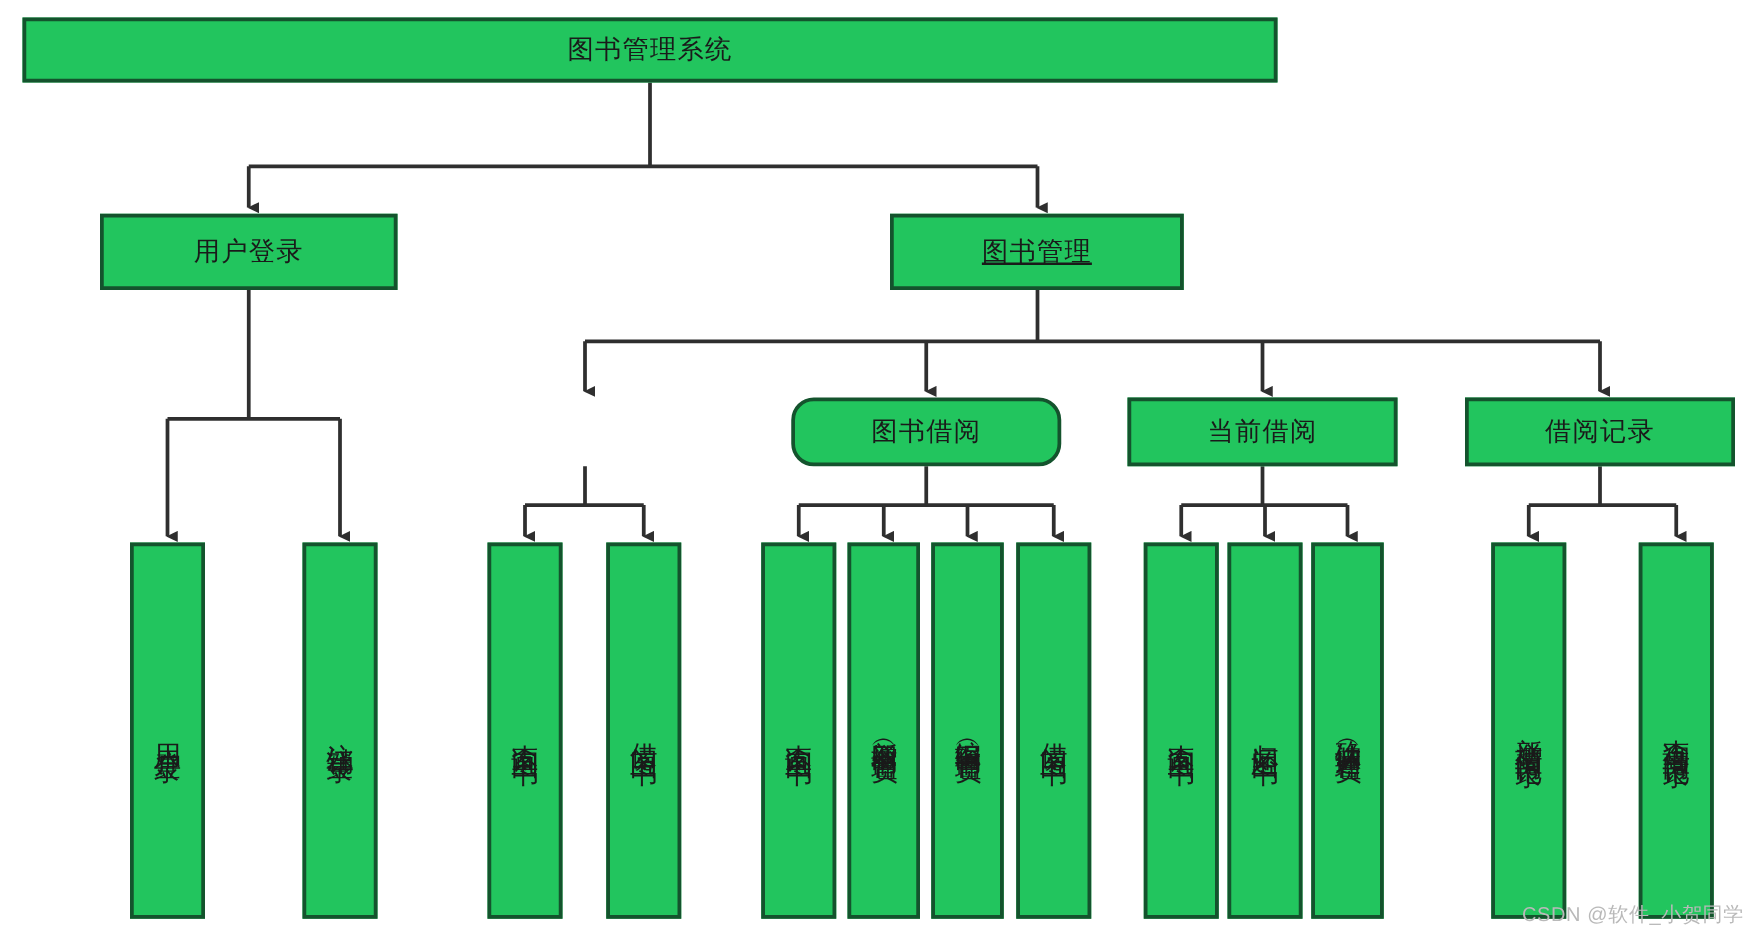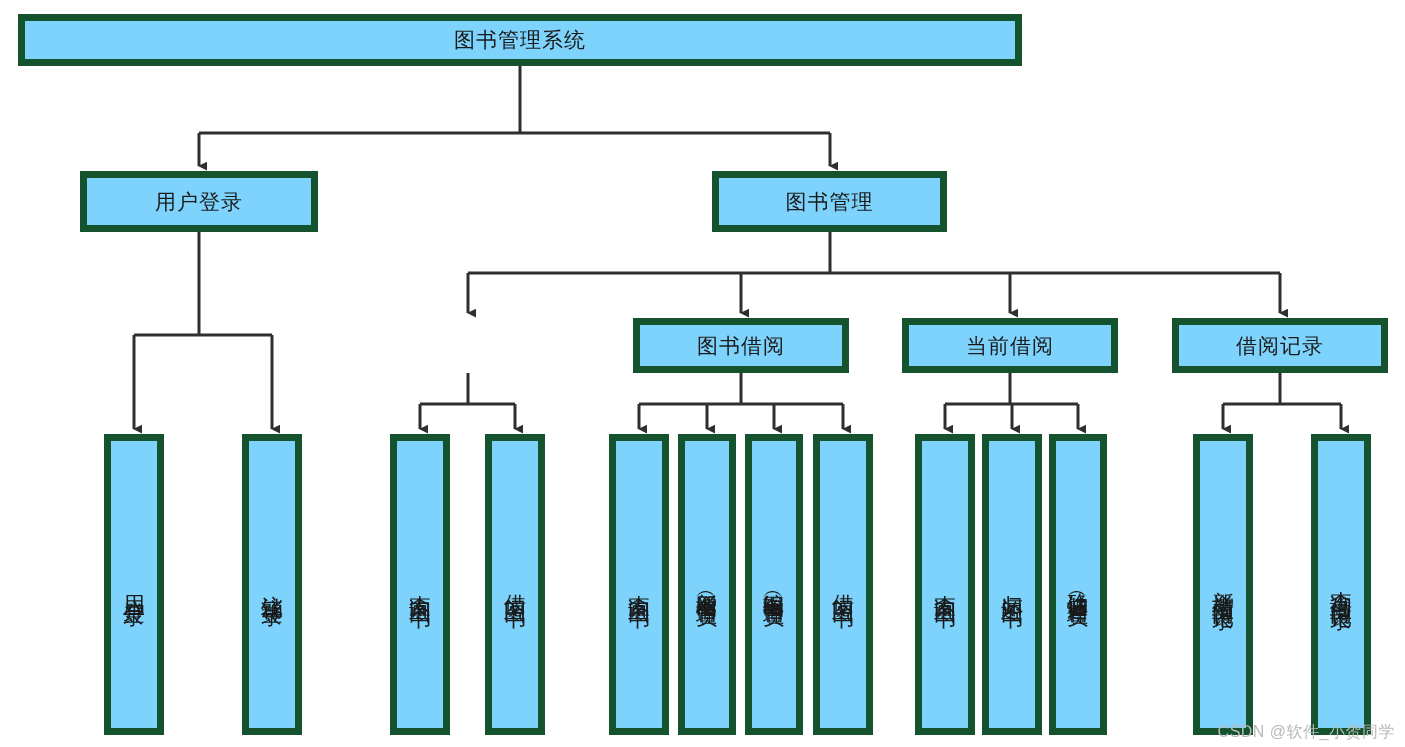--- a/index.html
+++ b/index.html
@@ -21,22 +21,22 @@
   #svg-layer {
     position: absolute;
     left: 0;
     top: 0;
     width: 1405px;
     height: 747px;
   }
   .node-box {
     position: absolute;
     box-sizing: border-box;
-    border: 7px solid #14532d;
-    background: #7dd3fc;
+    border: 3px solid #14532d;
+    background: #22c55e;
     display: flex;
     align-items: center;
     justify-content: center;
     color: #1a1a1a;
     text-align: center;
   }
   .node-box.horiz {
     font-size: 21px;
     letter-spacing: 1px;
     line-height: 1.2;
@@ -128,25 +128,25 @@
     </g>
   </svg>
 
   <div class="node-box horiz" style="left:18px; top:14px; width:1004px; height:52px;">
     <span class="node-label">图书管理系统</span>
   </div>
 
   <div class="node-box horiz" style="left:80px; top:171px; width:238px; height:61px;">
     <span class="node-label">用户登录</span>
   </div>
-  <div class="node-box horiz" style="left:712px; top:171px; width:235px; height:61px;">
+  <div class="node-box horiz" style="left:712px; top:171px; width:235px; height:61px;text-decoration:underline;">
     <span class="node-label">图书管理</span>
   </div>
 
-  <div class="node-box horiz" style="left:633px; top:318px; width:216px; height:55px;">
+  <div class="node-box horiz" style="left:633px; top:318px; width:216px; height:55px;border-radius:18px;">
     <span class="node-label">图书借阅</span>
   </div>
   <div class="node-box horiz" style="left:902px; top:318px; width:216px; height:55px;">
     <span class="node-label">当前借阅</span>
   </div>
   <div class="node-box horiz" style="left:1172px; top:318px; width:216px; height:55px;">
     <span class="node-label">借阅记录</span>
   </div>
 
   <div class="node-box vert" style="left:104px; top:434px; width:60px; height:301px;">

